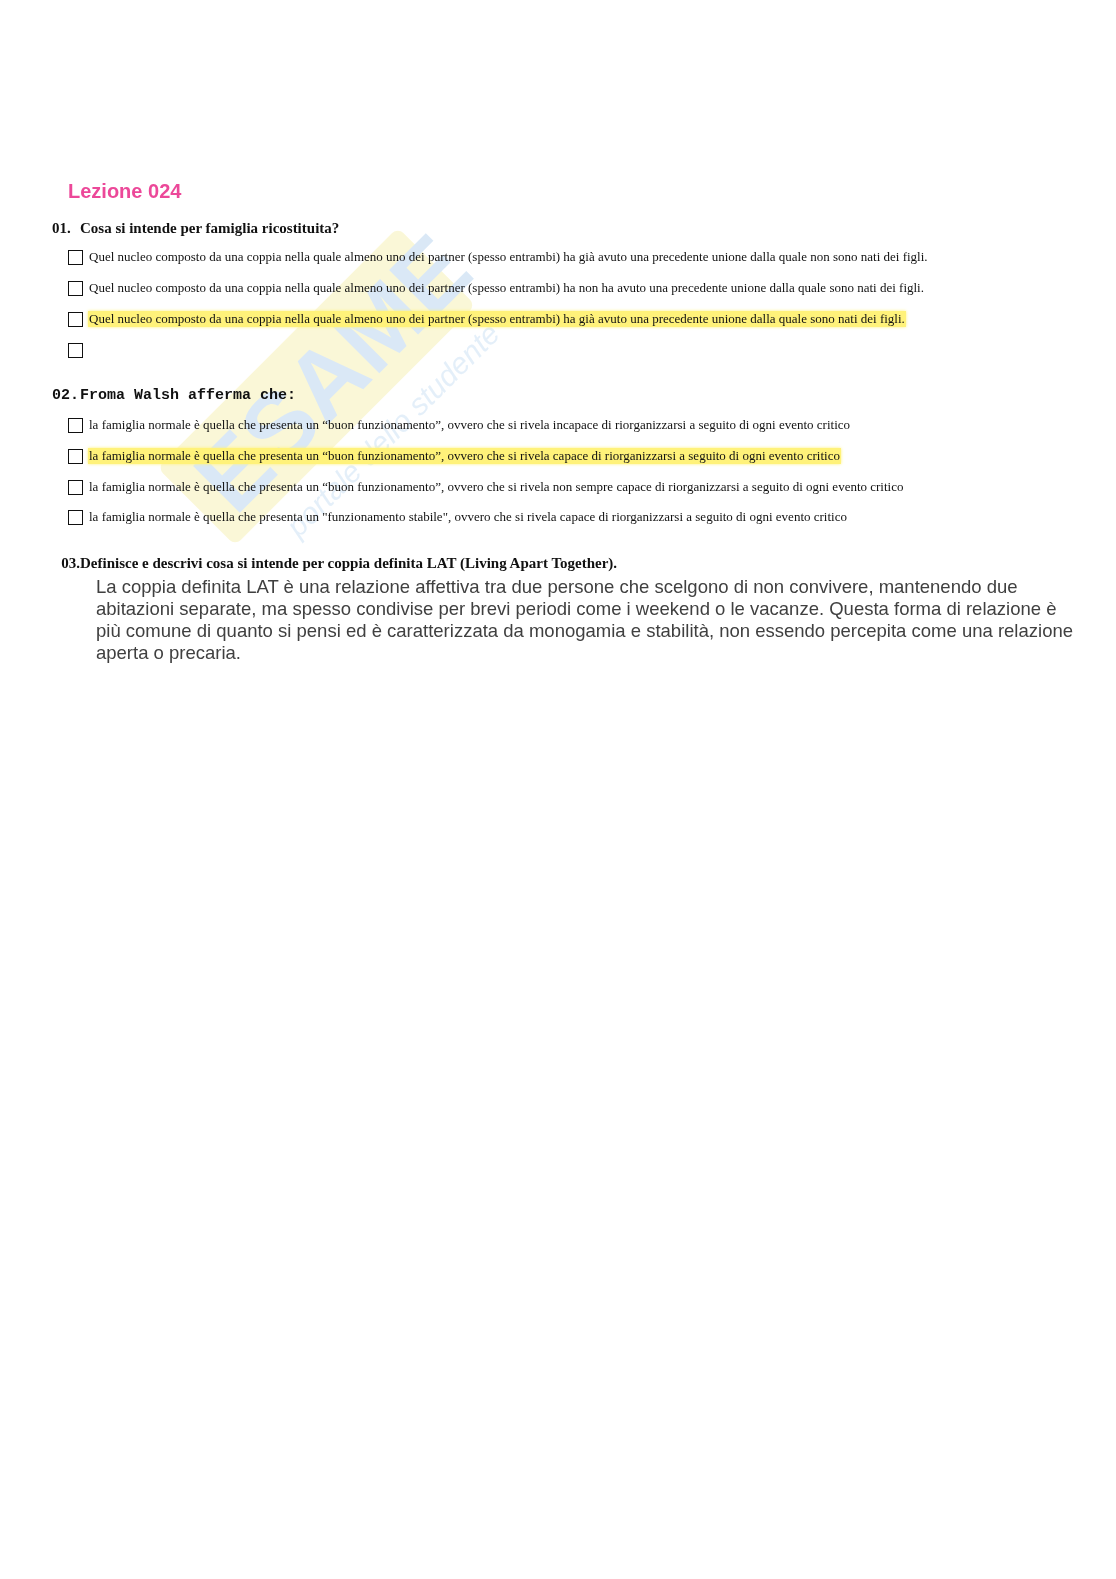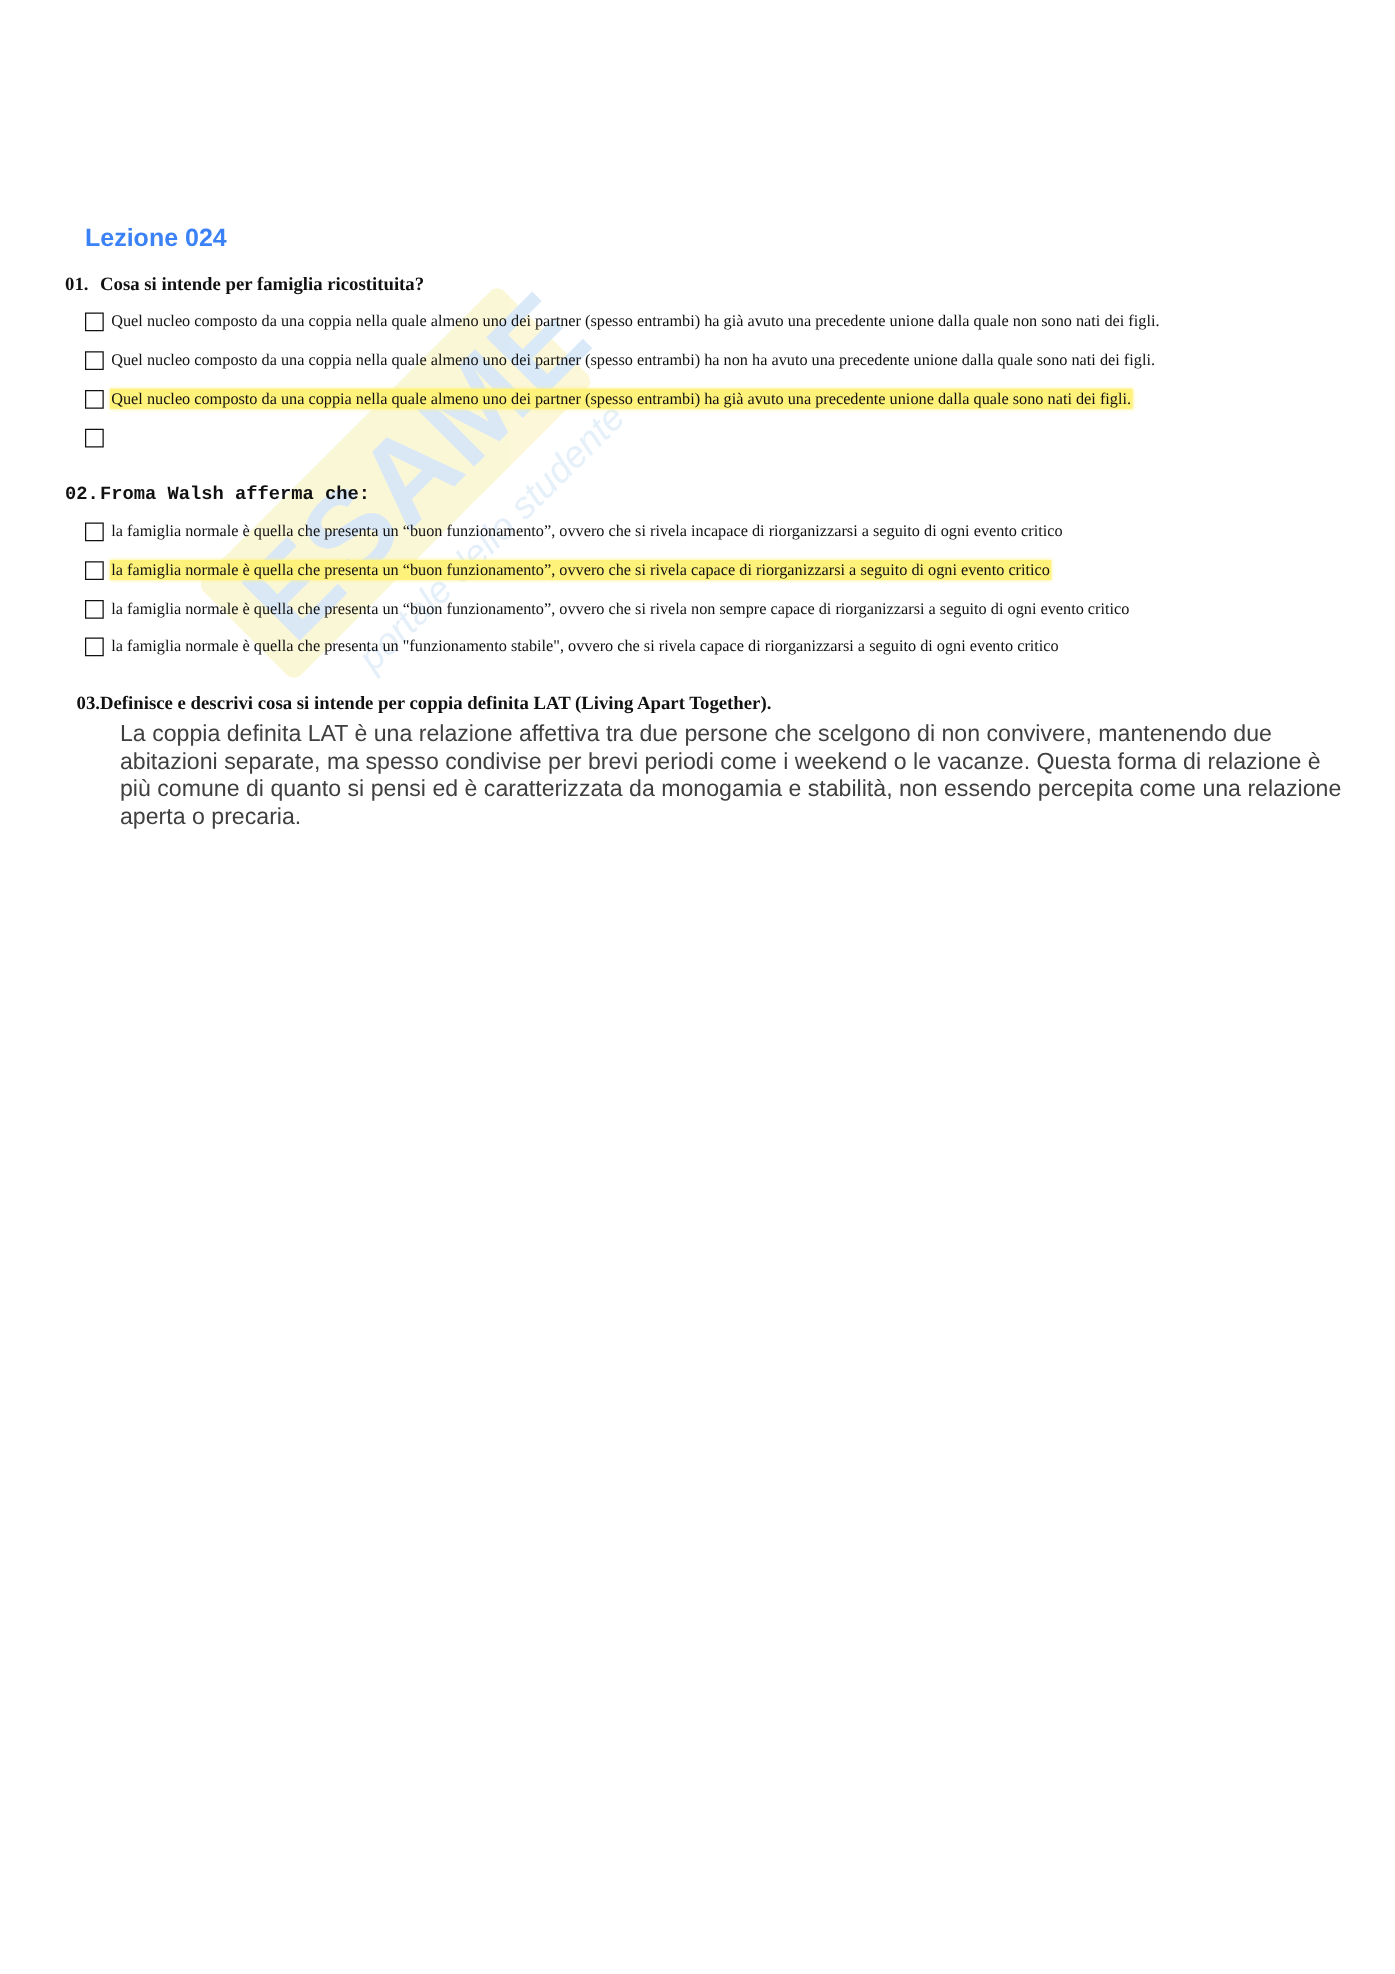--- a/index.html
+++ b/index.html
@@ -1,18 +1,18 @@
 <!DOCTYPE html>
 <html><head>
 <meta charset="utf-8">
 <style>
   html, body { margin: 0; padding: 0; background: #ffffff; }
   body { width: 1116px; height: 1579px; position: relative; overflow: hidden; font-family: "Liberation Serif", serif; color: #111; }
   .watermark { position: absolute; left: 110px; top: 180px; width: 420px; height: 420px; pointer-events: none; }
-  .title { position: absolute; left: 68px; top: 180px; font-family: "Liberation Sans", sans-serif; font-weight: bold; font-size: 20px; color: #3b82f6; }
+  .title { position: absolute; left: 68px; top: 180px; font-family: "Liberation Sans", sans-serif; font-weight: bold; font-size: 20px; color: #ec4899; }
   .q-head { position: absolute; left: 52px; font-weight: bold; font-size: 15px; white-space: nowrap; }
   .q-head .num { display: inline-block; width: 28px; }
   .opt { position: absolute; left: 68px; height: 18px; display: flex; align-items: center; white-space: nowrap; font-size: 13px; justify-content: center; }
   .box { width: 15px; height: 15px; border: 1.5px solid #111; box-sizing: border-box; margin-right: 5px; background: transparent; flex: none; }
   .opt-text { padding: 0 1px; }
   .hl .opt-text { background: #fff27a; box-shadow: 0 0 3px #fff27a; }
   .answer { position: absolute; left: 96px; top: 576px; width: 990px; font-family: "Liberation Sans", sans-serif; font-size: 18.5px; line-height: 22px; color: #404040; }
 </style>
 </head>
 <body>

